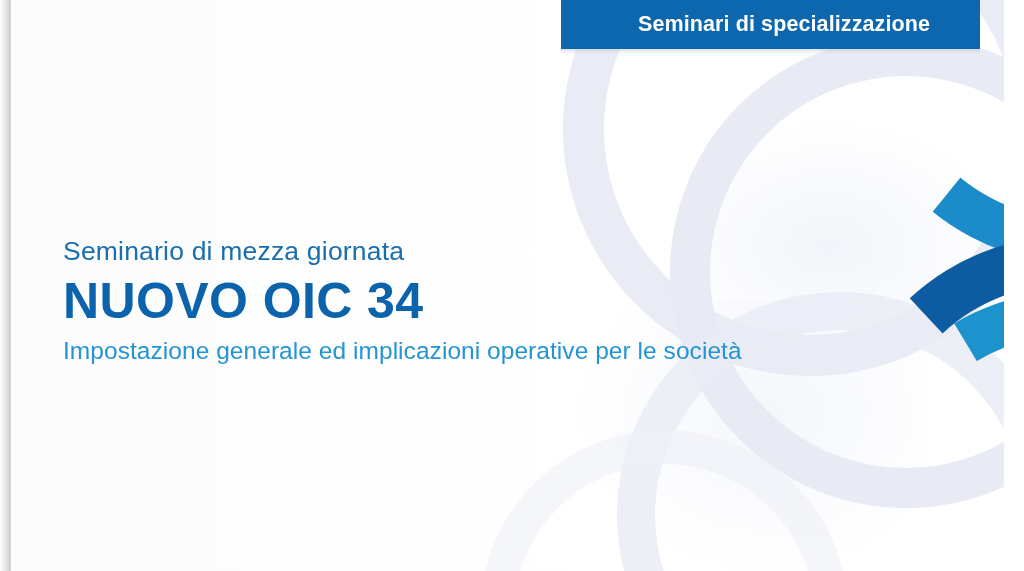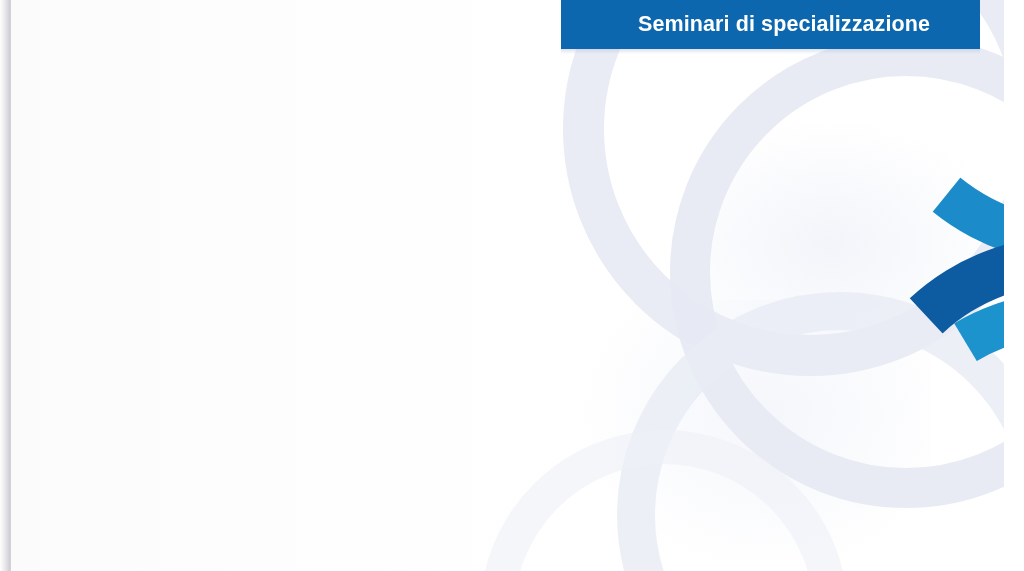--- a/index.html
+++ b/index.html
@@ -218,19 +218,24 @@
     <div class="ring ring-a"></div>
     <div class="ring ring-b"></div>
     <div class="ring ring-c"></div>
     <div class="ring ring-d"></div>
 
     <div class="banner-shadow"></div>
     <div class="banner">
       <span class="banner-text">Seminari di specializzazione</span>
     </div>
 
+    <div class="titleblock">
+      <div class="kicker">Seminario di mezza giornata</div>
+      <div class="maintitle">NUOVO OIC 34</div>
+      <div class="subtitle">Impostazione generale ed implicazioni operative per le società</div>
+    </div>
 
   </div>
 
   <div class="left-gutter"></div>
   <div class="right-edge-white"></div>
 
 </div>
 
 </body></html>

